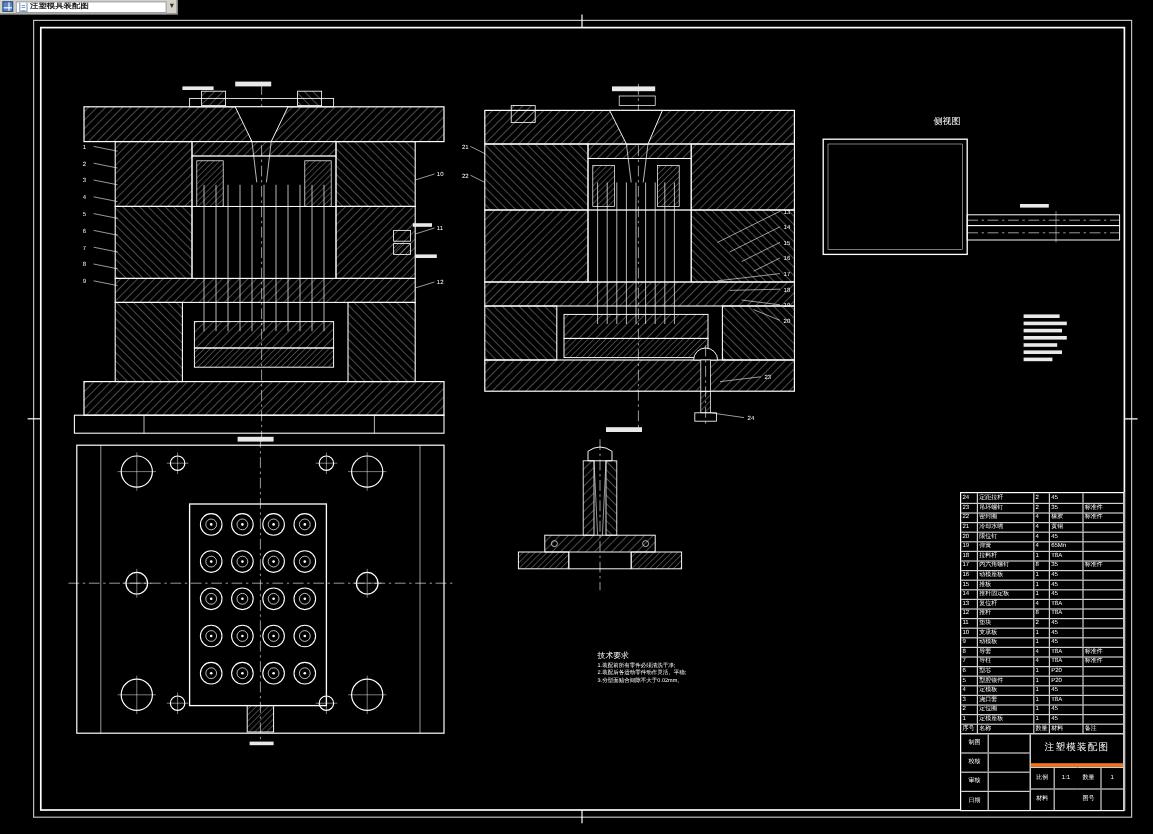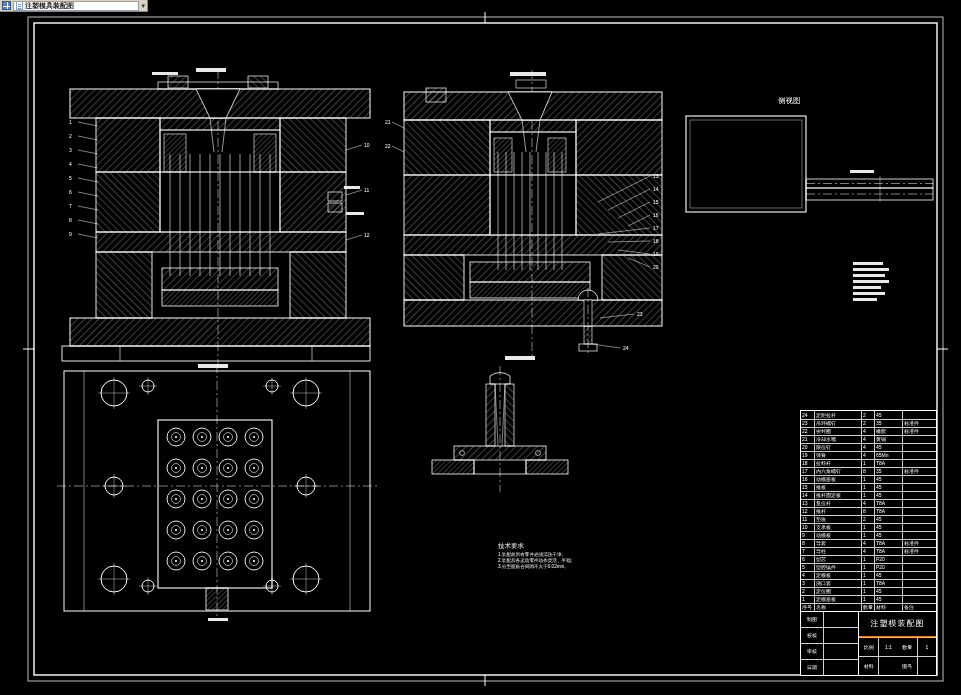--- a/index.html
+++ b/index.html
@@ -35,21 +35,21 @@
       white-space:nowrap;padding:0 1px;display:flex;align-items:center;}
   .bom-row .bc:last-child{border-right:none;}
   .bom-row:first-child .bc{border-top:none;}
   .tb{height:64px;border-top:1px solid #fff;display:flex;box-sizing:border-box;}
   .tb-left{width:58px;border-right:1px solid #fff;display:flex;flex-direction:column;box-sizing:border-box;}
   .tbrow{flex:1;display:flex;border-top:.5px solid #cfcfcf;}
   .tbrow:first-child{border-top:none;}
   .tbl{width:22px;border-right:.5px solid #cfcfcf;display:flex;align-items:center;justify-content:center;}
   .tbv{flex:1;}
   .tb-right{flex:1;display:flex;flex-direction:column;}
-  .tb-title{height:24px;border-bottom:1px solid #f97316;display:flex;align-items:center;justify-content:center;
+  .tb-title{height:24px;border-bottom:3px solid #f97316;display:flex;align-items:center;justify-content:center;
             font-size:8px;letter-spacing:1px;font-family:Liberation Mono, monospace;}
   .tb-grid{flex:1;display:grid;grid-template-columns:1fr 1fr;}
   .tbf{display:flex;border-top:.5px solid #cfcfcf;box-sizing:border-box;}
   .tbf .fl{width:50%;border-right:.5px solid #cfcfcf;display:flex;align-items:center;justify-content:center;}
   .tbf .fv{flex:1;display:flex;align-items:center;justify-content:center;}
 </style>
 </head>
 <body>
 
 <div class="stage">

